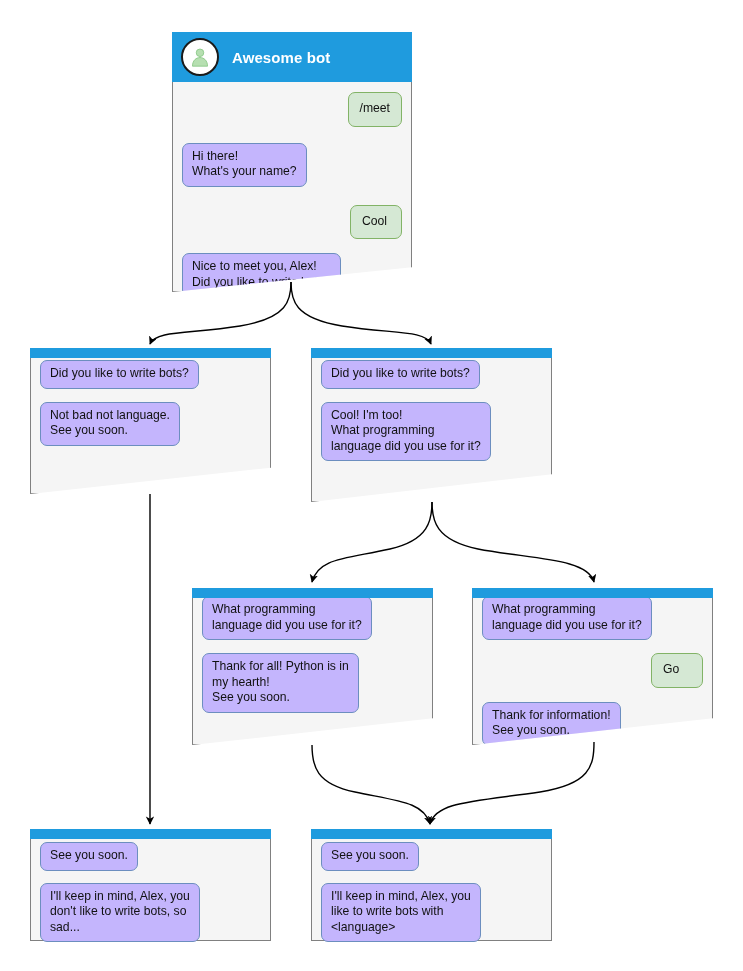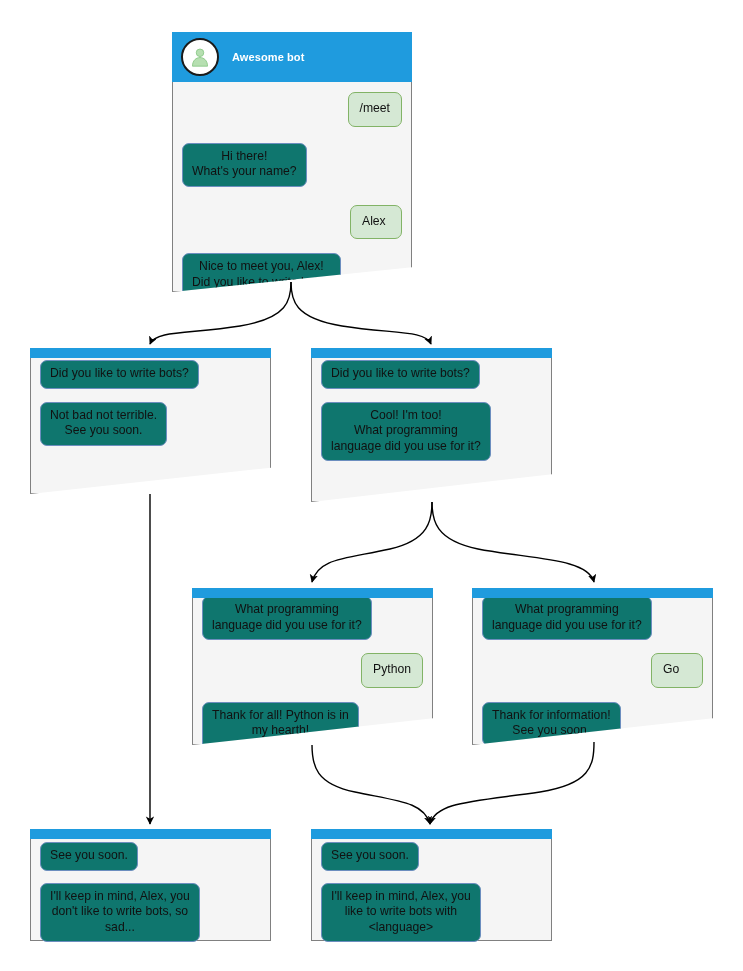--- a/index.html
+++ b/index.html
@@ -77,21 +77,21 @@
     display: flex;
     align-items: center;
     justify-content: center;
     flex: none;
     box-sizing: border-box;
   }
   .avatar svg { display: block; }
 
   .bot-title {
     color: #ffffff;
-    font-size: 11px;
+    font-size: 15px;
     font-weight: bold;
     margin-left: 13px;
     letter-spacing: 0.1px;
   }
 
   
   .msgs {
     position: absolute;
     left: 0;
     width: 100%;
@@ -102,28 +102,27 @@
   .row {
     display: flex;
     width: 100%;
   }
   .row.left  { justify-content: flex-start; }
   .row.right { justify-content: flex-end; }
 
   .bubble {
     border-radius: 7px;
     border: 1px solid #6c8ebf;
-    background: #0f766e;
+    background: #c4b5fd;
     color: #111111;
     font-size: 12.2px;
     line-height: 15.5px;
     padding: 5px 9px 6px 9px;
     white-space: pre-line;
     box-sizing: border-box;
-    text-align: center;
   }
   .bubble.user {
     background: #d5e8d4;
     border-color: #82b366;
     padding: 8px 11px 9px 11px;
     min-width: 52px;
     text-align: left;
   }
 
   
@@ -172,38 +171,38 @@
     </div>
     <div class="msgs" style="top:60px;">
       <div class="row right" style="margin-bottom:16px;">
         <div class="bubble user">/meet</div>
       </div>
       <div class="row left" style="margin-bottom:18px;">
         <div class="bubble bot">Hi there!
 What's your name?</div>
       </div>
       <div class="row right" style="margin-bottom:14px;">
-        <div class="bubble user">Alex</div>
+        <div class="bubble user">Cool</div>
       </div>
       <div class="row left">
         <div class="bubble bot">Nice to meet you, Alex!
 Did you like to write bots?</div>
       </div>
     </div>
   </div>
 
   <div class="card card-sub slant-b" style="left:30px; top:348px; width:241px; height:146px;">
     <div class="card-body"></div>
     <div class="card-header"></div>
     <div class="msgs" style="top:12px;">
       <div class="row left" style="margin-bottom:13px;">
         <div class="bubble bot">Did you like to write bots?</div>
       </div>
       <div class="row left">
-        <div class="bubble bot">Not bad not terrible.
+        <div class="bubble bot">Not bad not language.
 See you soon.</div>
       </div>
     </div>
   </div>
 
   <div class="card card-sub slant-b" style="left:311px; top:348px; width:241px; height:154px;">
     <div class="card-body"></div>
     <div class="card-header"></div>
     <div class="msgs" style="top:12px;">
       <div class="row left" style="margin-bottom:13px;">
@@ -218,23 +217,20 @@
   </div>
 
   <div class="card card-sub slant-c" style="left:192px; top:588px; width:241px; height:157px;">
     <div class="card-body"></div>
     <div class="card-header"></div>
     <div class="msgs" style="top:8px;">
       <div class="row left" style="margin-bottom:13px;">
         <div class="bubble bot">What programming
 language did you use for it?</div>
       </div>
-      <div class="row right" style="margin-bottom:14px;">
-        <div class="bubble user">Python</div>
-      </div>
       <div class="row left">
         <div class="bubble bot">Thank for all! Python is in
 my hearth!
 See you soon.</div>
       </div>
     </div>
   </div>
 
   <div class="card card-sub slant-c" style="left:472px; top:588px; width:241px; height:157px;">
     <div class="card-body"></div>

